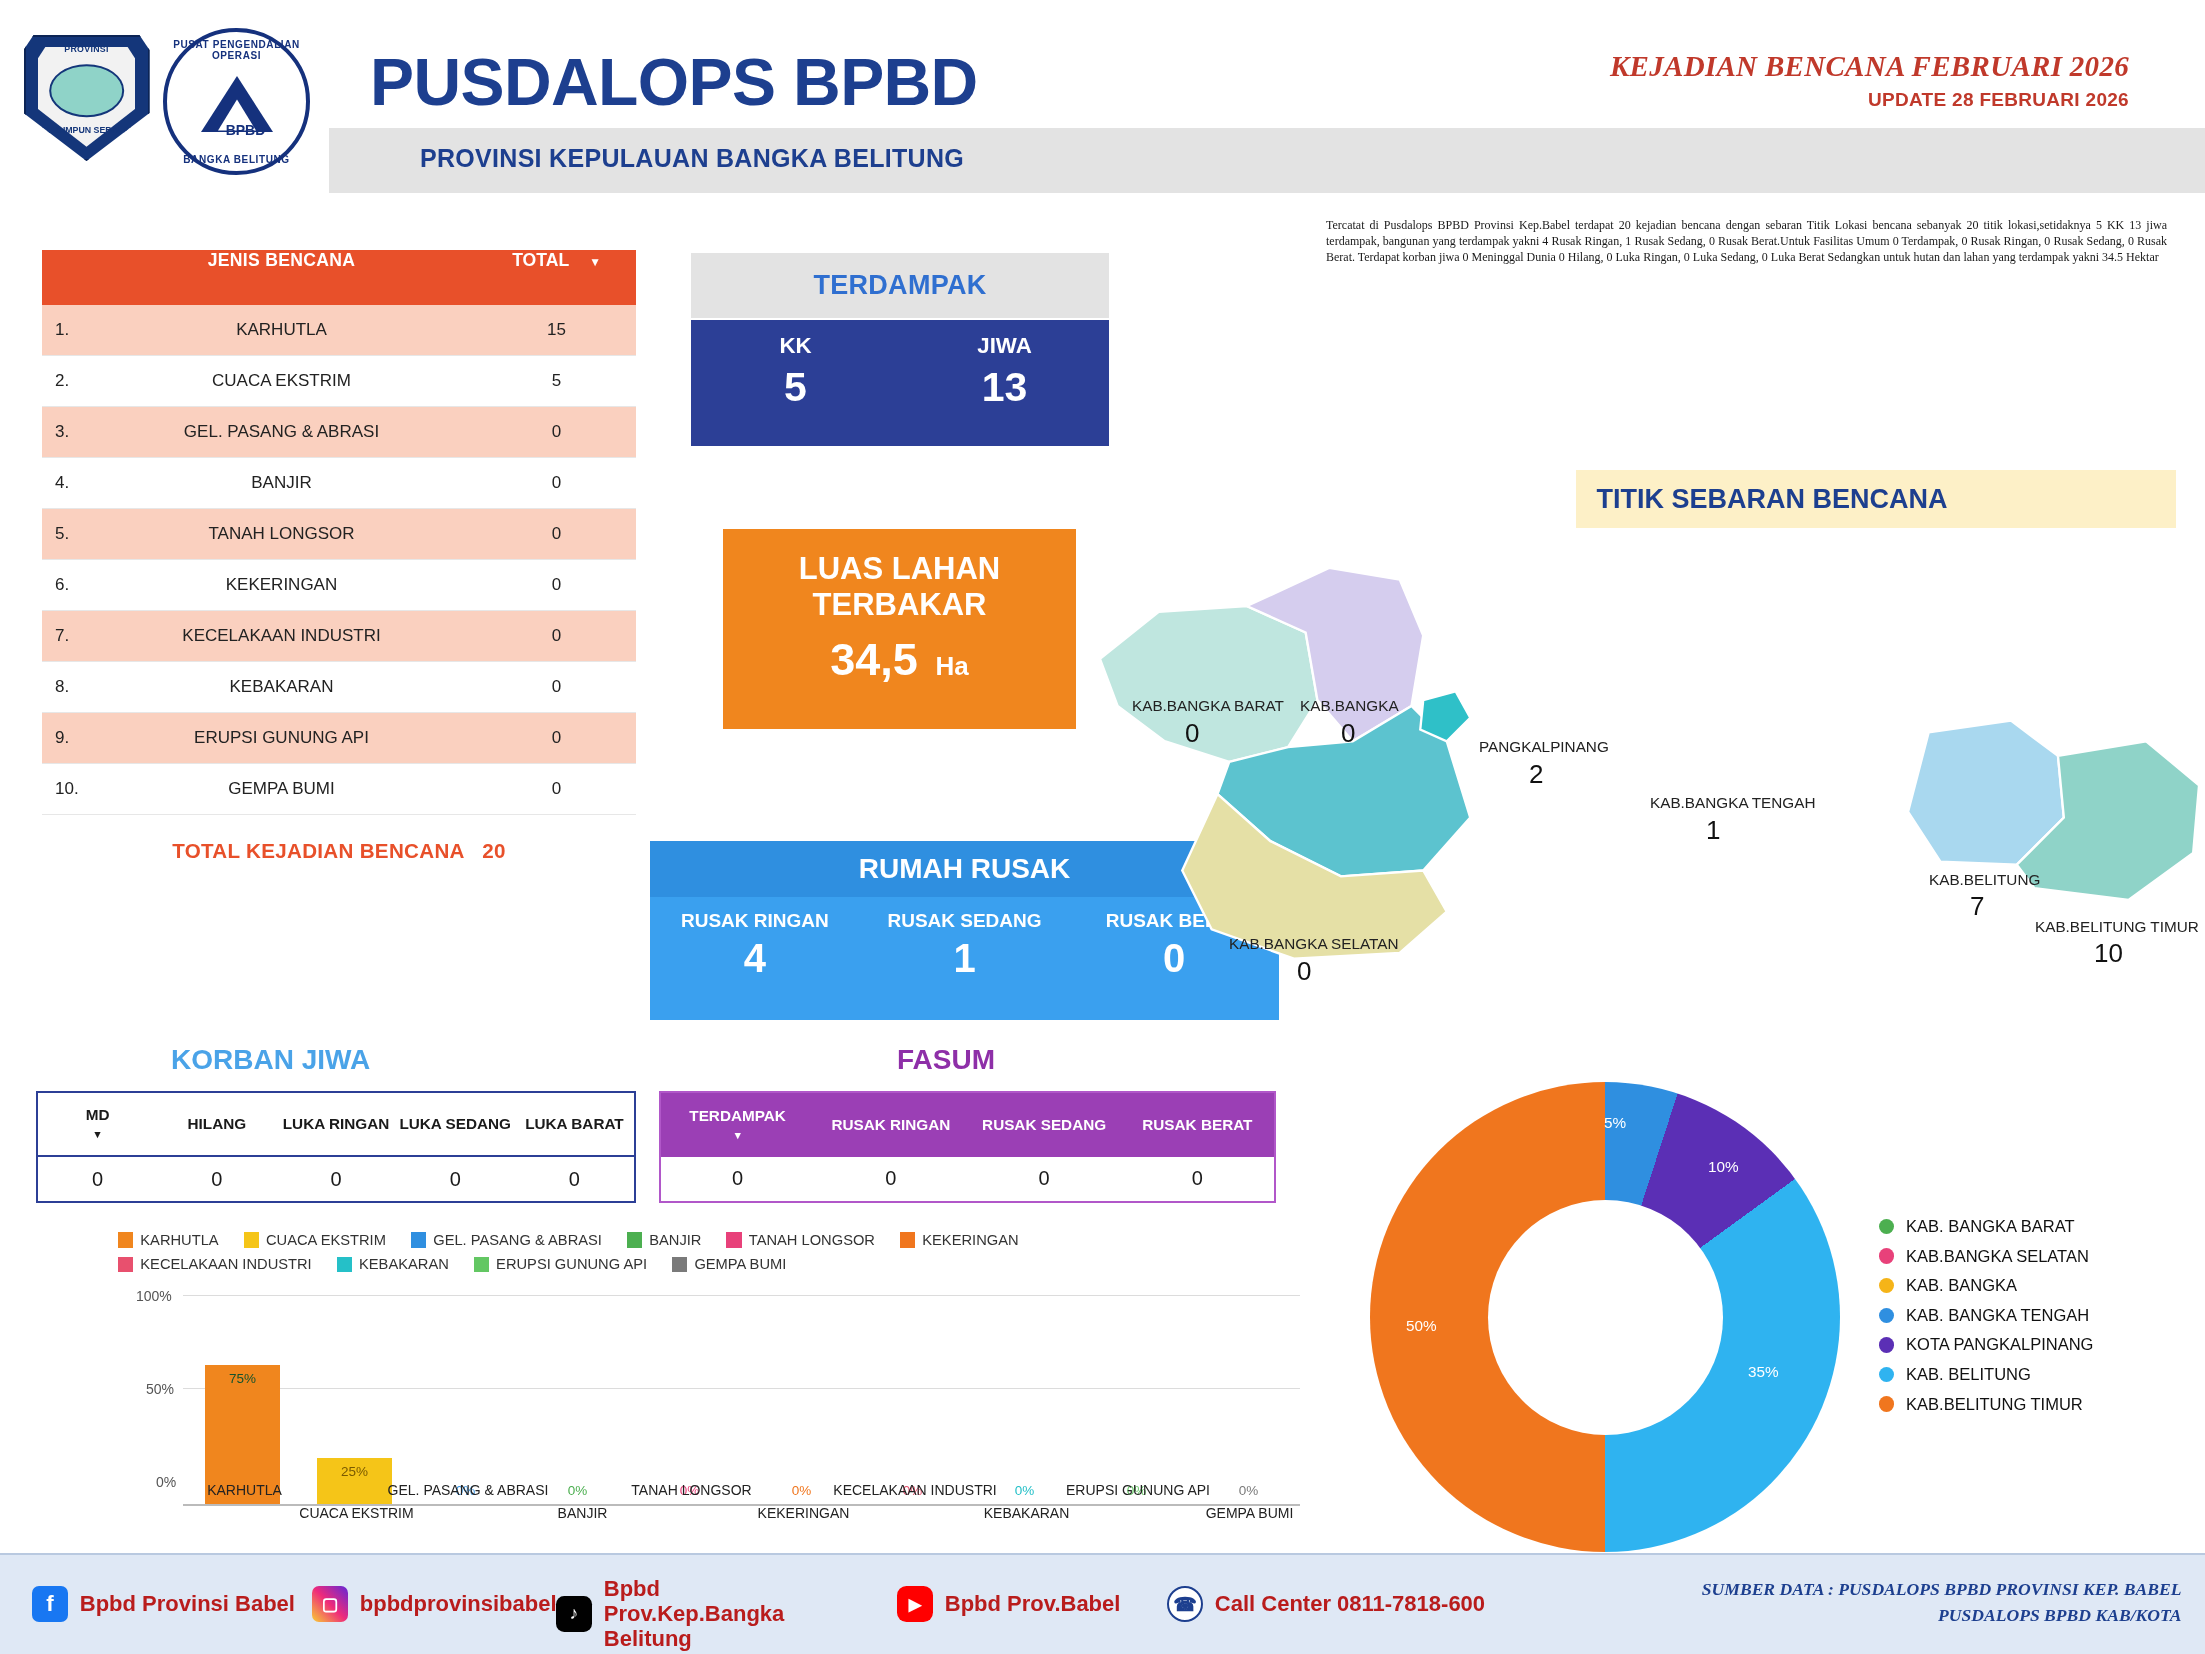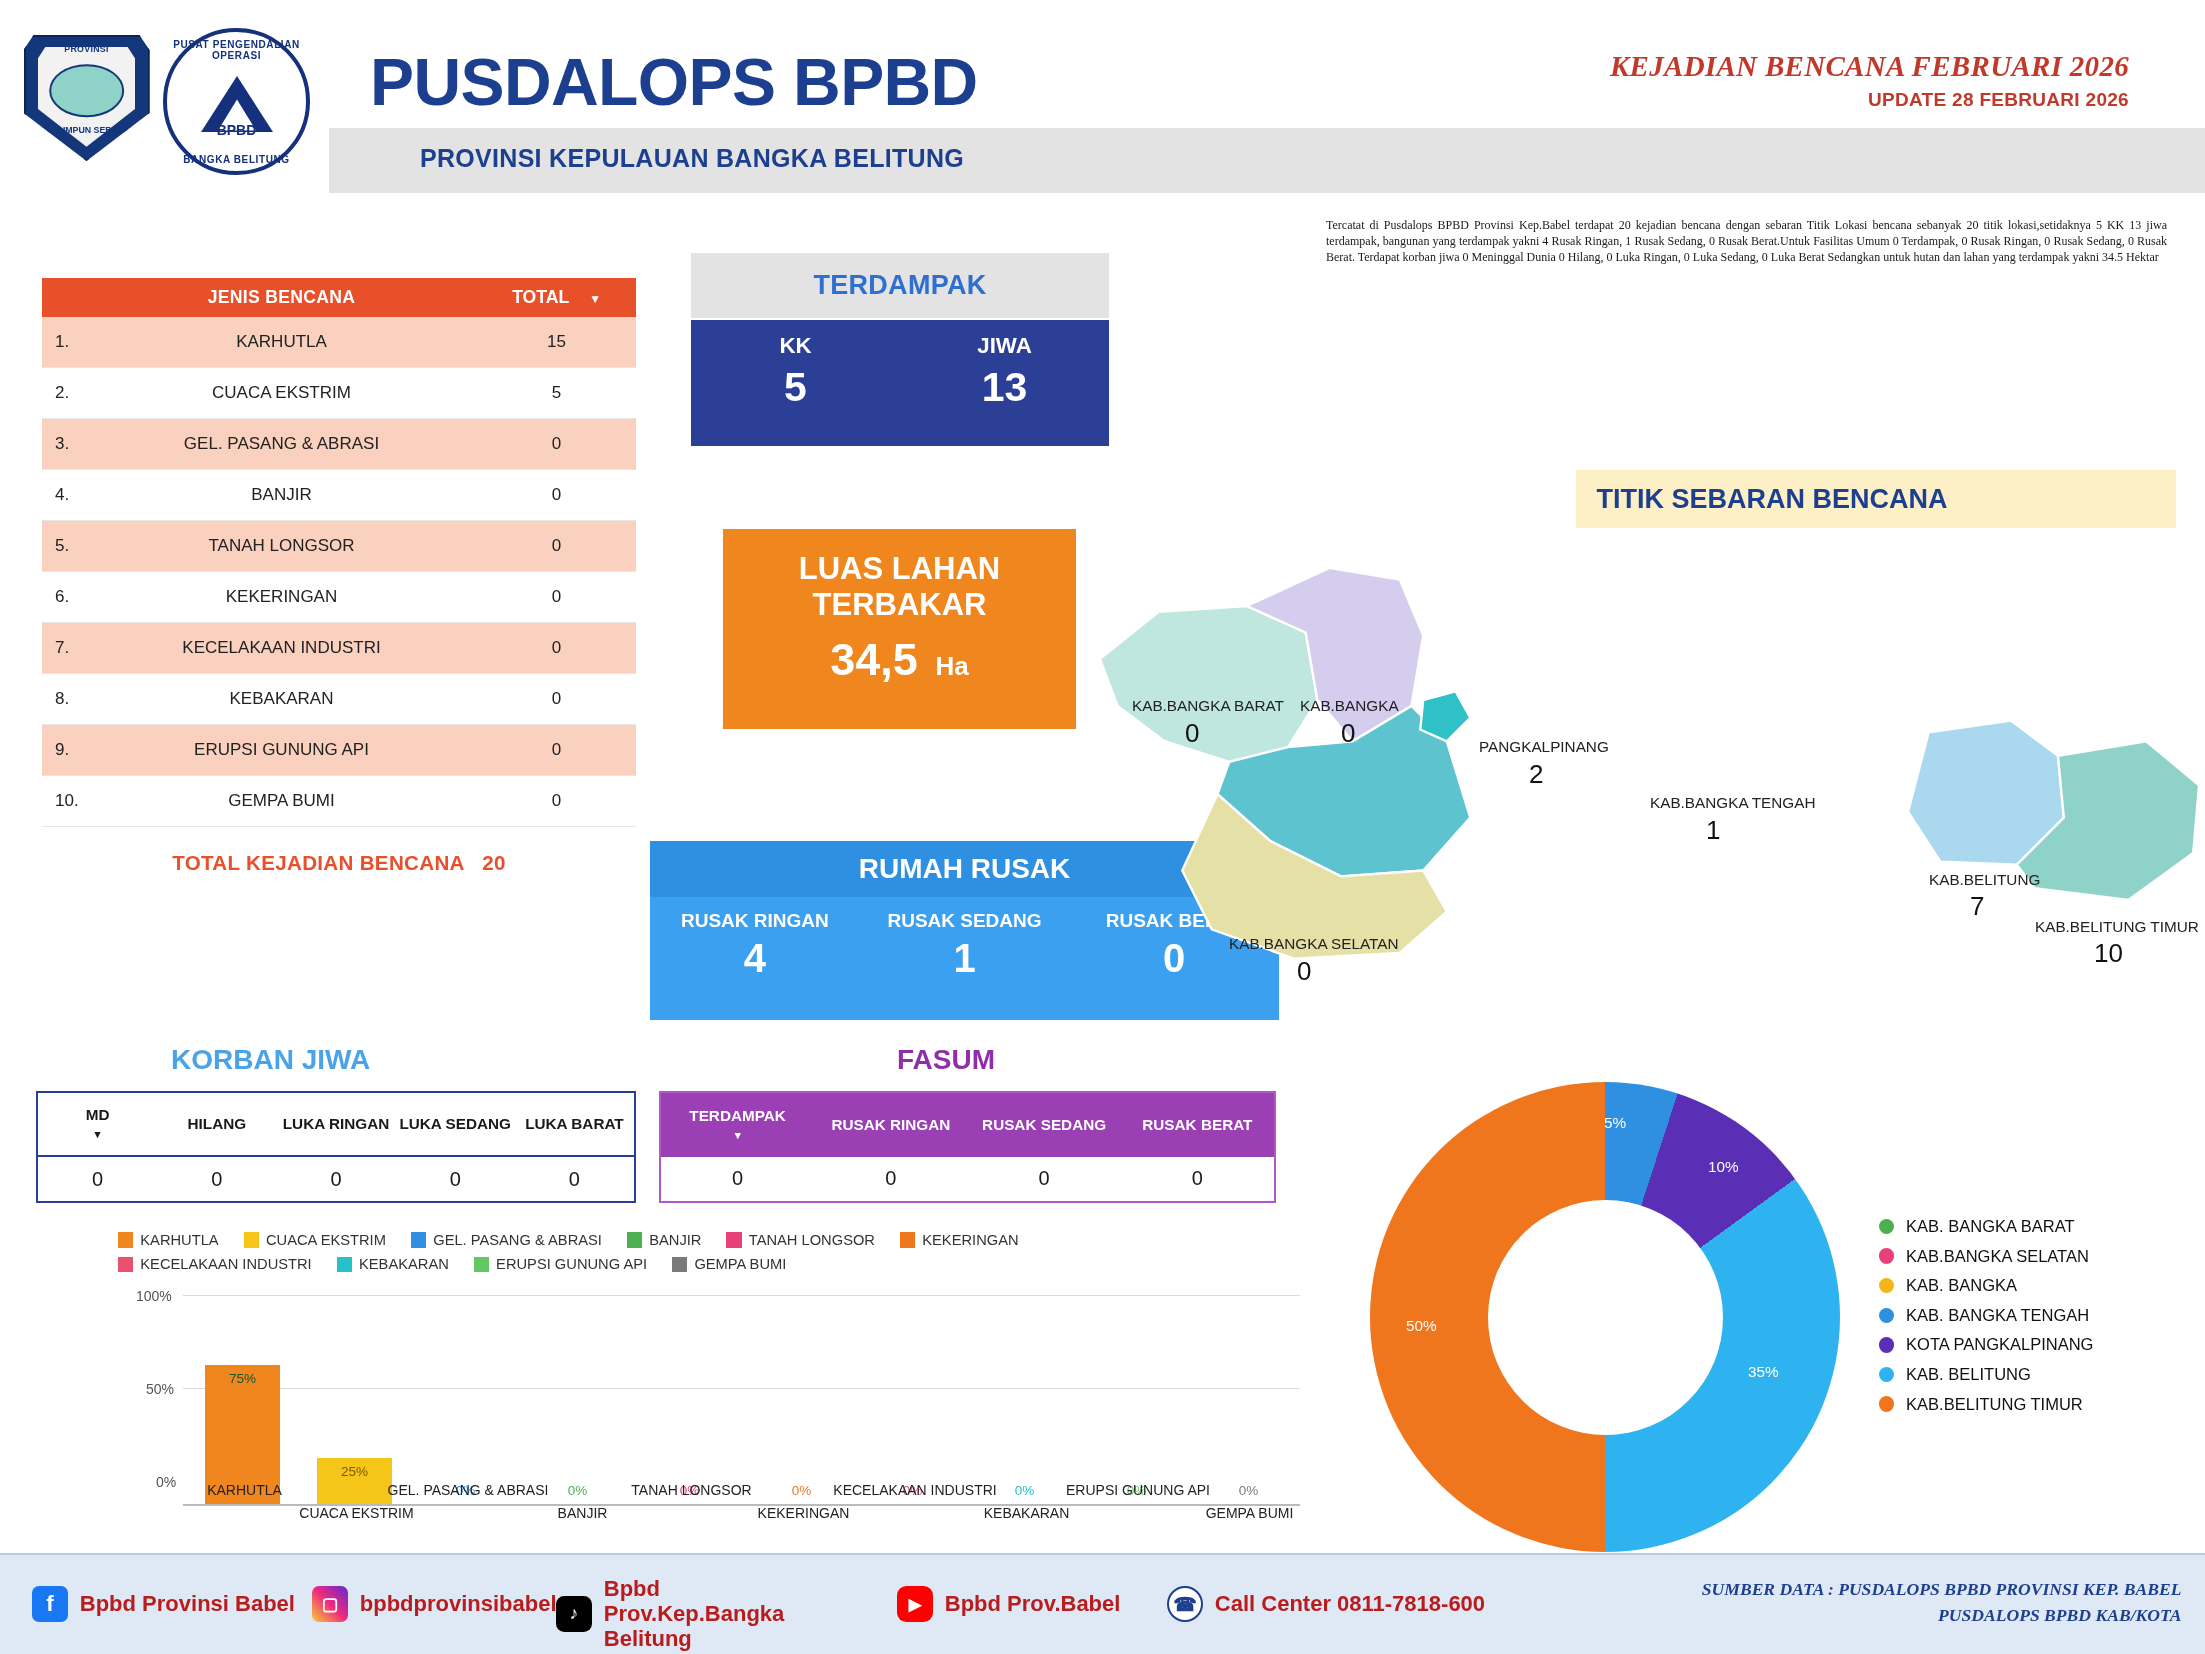--- a/index.html
+++ b/index.html
@@ -58,21 +58,21 @@
     position:absolute; left:50%; top:52%; transform:translate(-50%,-50%);
     width:0; height:0; border-left:36px solid transparent;
     border-right:36px solid transparent; border-bottom:56px solid #15317d;
   }
   .bpbd-tri-in {
     position:absolute; left:50%; top:60%; transform:translate(-50%,-50%);
     width:0; height:0; border-left:19.4px solid transparent;
     border-right:19.4px solid transparent; border-bottom:31px solid #ffffff;
   }
   .bpbd-label {
-    position:absolute; left:0; bottom:24%; width:100%; text-align:center;
+    position:absolute; left:9px; bottom:24%; width:100%; text-align:center;
     font-size:14px; font-weight:bold; color:#15317d;
   }
   .bpbd-arc-top {
     position:absolute; left:0; top:7px; width:100%; text-align:center;
     font-size:10px; font-weight:bold; color:#15317d; letter-spacing:0.6px;
   }
   .bpbd-arc-bot {
     position:absolute; left:0; bottom:5.9px; width:100%; text-align:center;
     font-size:10px; font-weight:bold; color:#15317d; letter-spacing:0.6px;margin-top:28px;
   }
@@ -99,22 +99,22 @@
   .narrative {
     position:absolute; left:1326px; top:218px; width:841px;
     font-family:"Liberation Serif", serif; font-size:12px; line-height:1.32;
     color:#1a1a1a; text-align:justify;
   }
   
   .tbl {
     position:absolute; left:42px; top:250px; width:594px;
   }
   .tbl-head {
-    display:flex; background:#e8502a; color:#fff; height:39px; align-items:center;
-    font-weight:bold; font-size:17.6px;margin-top:28px;
+    display:flex; background:#e8502a; color:#fff; height:55px; align-items:flex-start;
+    font-weight:bold; font-size:17.6px;
   }
   .tbl-head .c1 { width:44px; }
   .tbl-head .c2 { flex:1; text-align:center; letter-spacing:0.3px;}
   .tbl-head .c3 { width:159px; text-align:center; position:relative;}
   .caret { display:inline-block; margin-left:20px; font-size:11.8px; }
   .tbl-row {
     display:flex; height:51px; align-items:center; font-size:17px; color:#222;
     border-bottom:1.2px solid #e7e7e7;
   }
   .tbl-row.alt { background:#fad0bf; }

